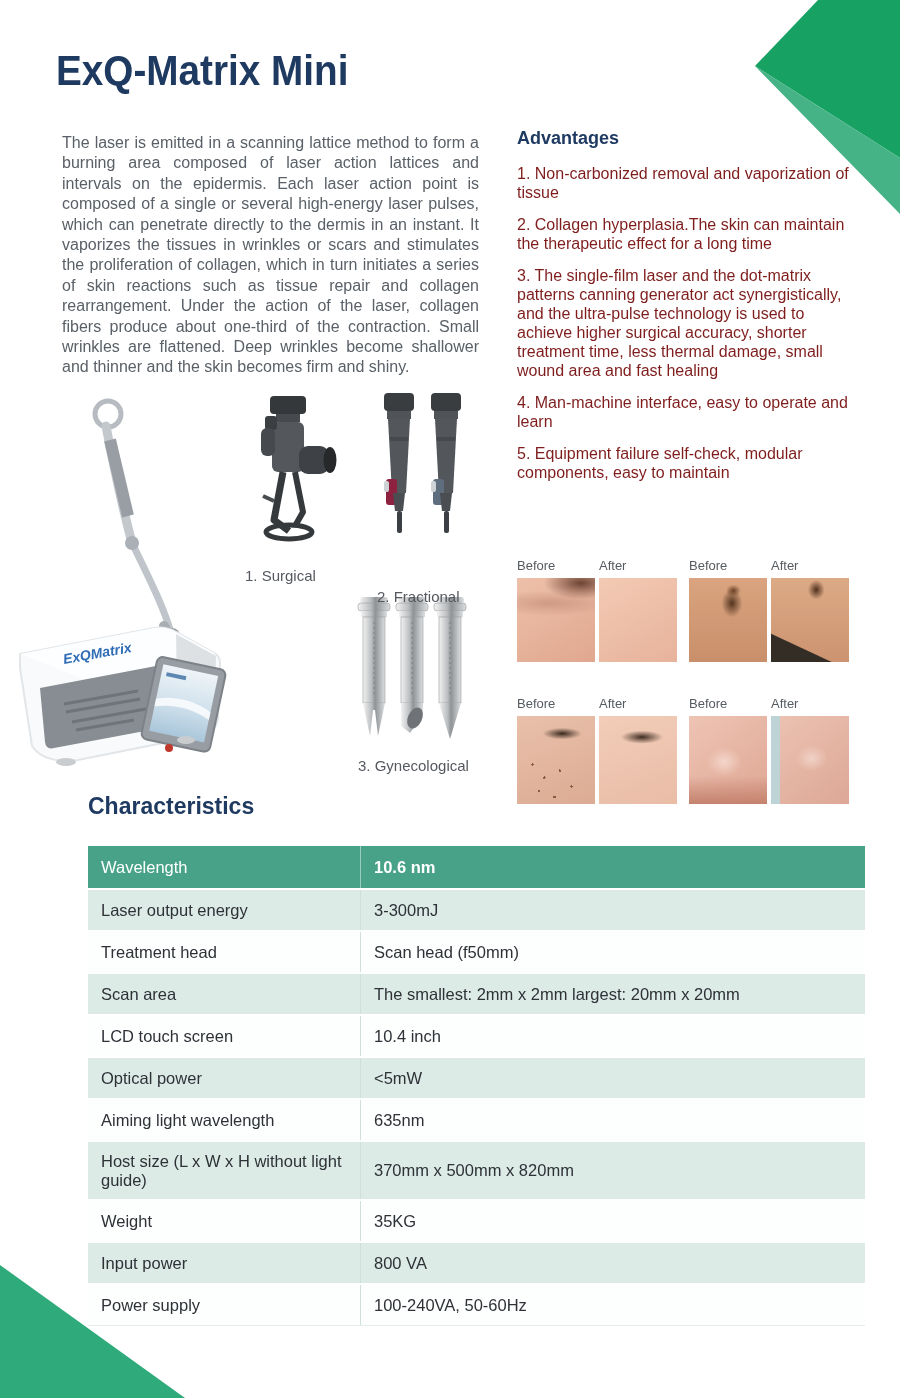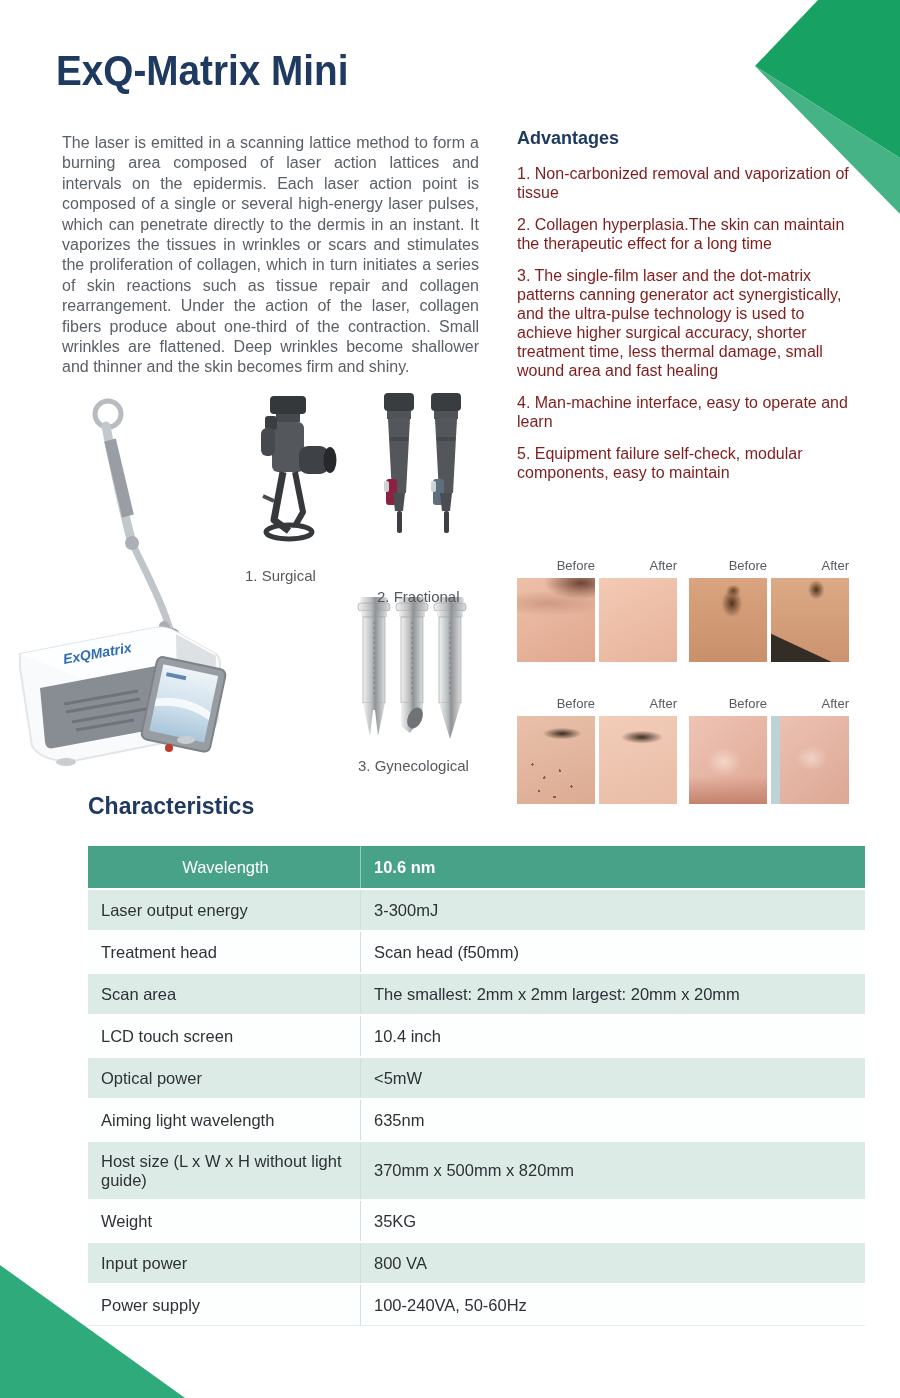--- a/index.html
+++ b/index.html
@@ -26,21 +26,21 @@
   .hp-gyn{position:absolute;left:356px;top:592px;}
   .prod-label{position:absolute;font-size:15px;color:#55595f;}
   .label-surgical{left:245px;top:567px;}
   .label-fractional{left:377px;top:588px;}
   .label-gyn{left:358px;top:757px;text-align:right;}
 
   .ba-grid{position:absolute;left:517px;display:flex;gap:12px;}
   .ba-grid-1{top:558px;}
   .ba-grid-2{top:696px;}
   .ba-pair{display:flex;gap:4px;}
-  .ba-cell{width:78px;text-align:right;}
+  .ba-cell{width:78px;}
   .ba-label{font-size:13px;color:#565b61;margin-bottom:5px;height:15px;}
   .photo{width:78px;height:84px;}
   .ba-grid-2 .photo{height:88px;}
 
   .p-r1a{background:radial-gradient(60px 26px at 82% 6%,#6e4434 0%,rgba(110,68,52,0) 62%),
          radial-gradient(90px 18px at 40% 30%,rgba(160,100,80,.35),rgba(160,100,80,0) 70%),
          linear-gradient(150deg,#eec0a9,#e0a78f);}
   .p-r1b{background:linear-gradient(150deg,#f3cab4,#e7b29b);}
   .p-r1c{background:radial-gradient(15px 20px at 55% 30%,#54331e 0%,rgba(84,51,30,0) 70%),
          radial-gradient(10px 8px at 57% 15%,#6b4226 0%,rgba(107,66,38,0) 75%),
@@ -67,21 +67,21 @@
 
   .char-heading{position:absolute;left:88px;top:793px;margin:0;font-size:23px;
                 font-weight:bold;color:#1f3a61;}
 
   .spec-table{position:absolute;left:88px;top:846px;width:777px;border-collapse:collapse;
               font-size:16.5px;color:#2e3237;}
   .spec-table td,.spec-table th{padding:0 10px 0 13px;text-align:left;vertical-align:middle;
               height:40px;border-bottom:2px solid #ffffff;font-weight:normal;}
   .spec-table .c1{width:249px;border-right:1px solid #cfe0da;}
   .spec-table thead th{background:#48a287;color:#ffffff;height:42px;}
-  .spec-table thead .c1{border-right:1px solid rgba(255,255,255,0.45);text-align:center;}
+  .spec-table thead .c1{border-right:1px solid rgba(255,255,255,0.45);}
   .spec-table thead .val{font-weight:bold;}
   .spec-table tbody tr:nth-child(odd) td{background:#dcebe6;}
   .spec-table tbody tr:nth-child(even) td{background:#fdfefe;}
   .spec-table tr.tall td{height:57px;line-height:19px;}
   .spec-table tr:last-child td{border-bottom:1px solid #e4eee9;}
 </style>
 </head>
 <body>
 
 <div class="page">

